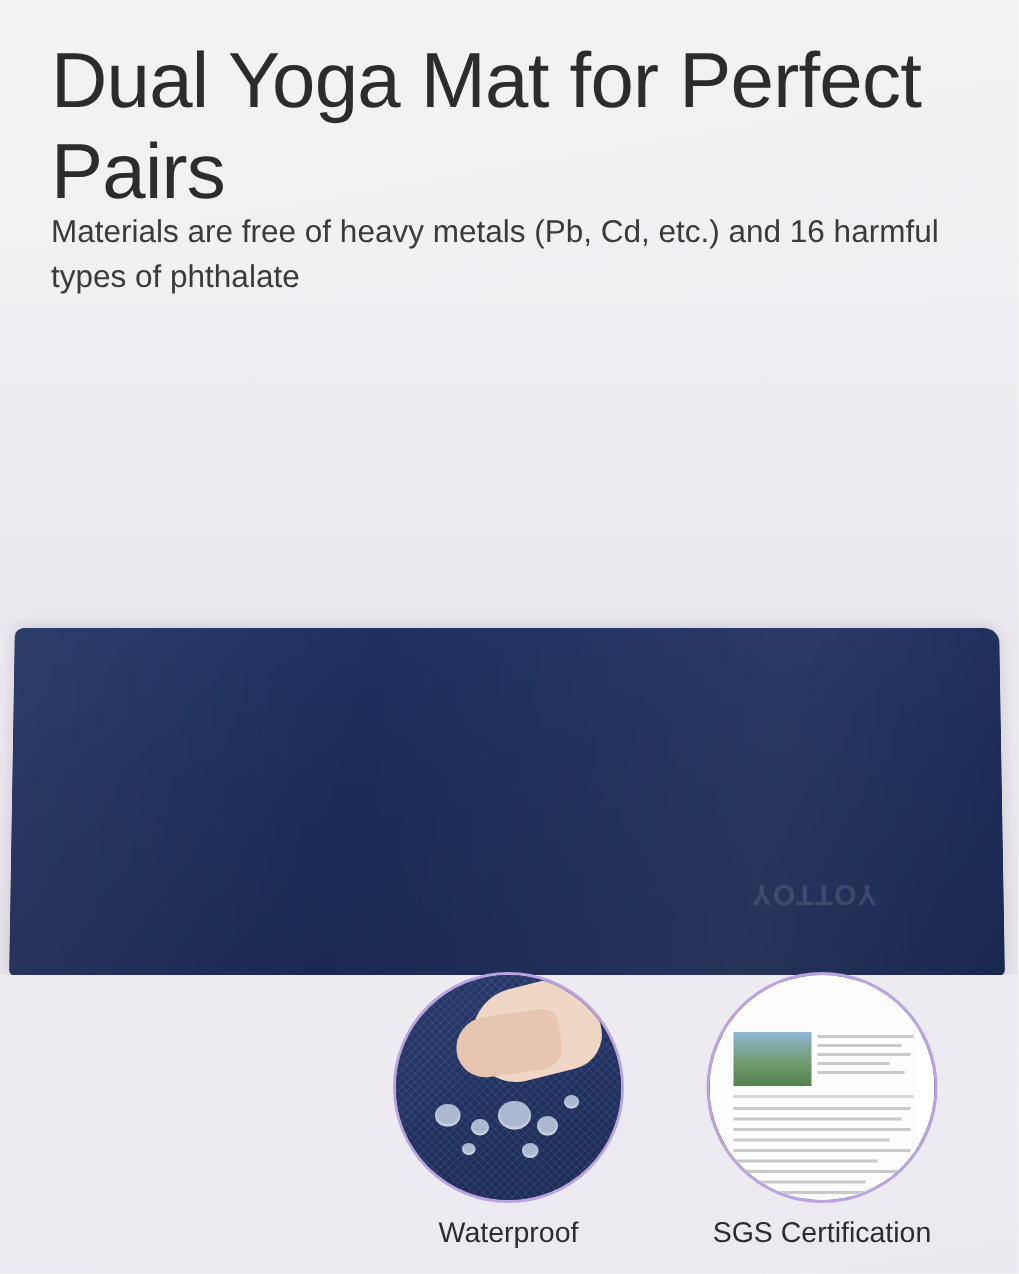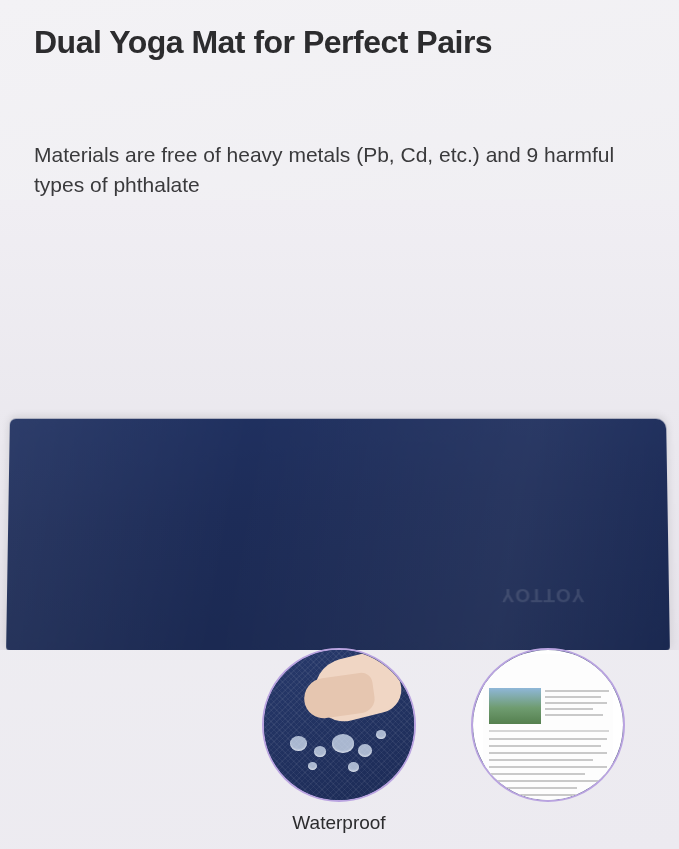--- a/index.html
+++ b/index.html
@@ -21,23 +21,23 @@
     background: linear-gradient(170deg, #f3f2f5 0%, #efeef2 45%, #eceaf0 100%);
     overflow: hidden;
   }
 
   
   .headline {
     position: absolute;
     left: 34px;
     top: 24px;
     width: 600px;
-    font-size: 32px;
+    font-size: 52px;
     line-height: 1.18;
-    font-weight: bold;
+    font-weight: normal;
     color: #2c2c2e;
     letter-spacing: -0.5px;
   }
   .subhead {
     position: absolute;
     left: 34px;
     top: 140px;
     width: 610px;
     font-size: 21px;
     line-height: 1.42;
@@ -237,21 +237,21 @@
 
   
   svg { display:block; }
 </style>
 </head>
 <body>
 
 <div class="page">
 
   <div class="headline">Dual Yoga Mat for Perfect Pairs</div>
-  <div class="subhead">Materials are free of heavy metals (Pb, Cd, etc.) and 9 harmful types of phthalate</div>
+  <div class="subhead">Materials are free of heavy metals (Pb, Cd, etc.) and 16 harmful types of phthalate</div>
 
   <div class="eco-badge">
     <span>
       <svg width="54" height="50" viewBox="0 0 54 50" fill="none" stroke="#ffffff" stroke-width="2.4" stroke-linecap="round">
         <path d="M10 40 C10 22, 24 10, 42 10 C42 28, 30 40, 12 40"></path>
         <path d="M12 40 C18 32, 26 26, 38 20"></path>
         <path d="M22 44 C20 34, 26 24, 36 18"></path>
       </svg>
     </span>
   </div>
@@ -322,16 +322,17 @@
           <div class="sgs-tline" style="left:6px;top:91px;width:112px;"></div>
           <div class="sgs-tline" style="left:6px;top:98px;width:118px;"></div>
           <div class="sgs-tline" style="left:6px;top:105px;width:104px;"></div>
           <div class="sgs-tline" style="left:6px;top:112px;width:118px;"></div>
           <div class="sgs-tline" style="left:6px;top:119px;width:96px;"></div>
           <div class="sgs-tline" style="left:6px;top:126px;width:116px;"></div>
           <div class="sgs-tline" style="left:6px;top:133px;width:88px;"></div>
           <div class="sgs-tline" style="left:6px;top:140px;width:110px;"></div>
         </div>
       </div>
+      <div class="caption">SGS Certification</div>
     </div>
 
   </div>
 </div>
 
 </body></html>

